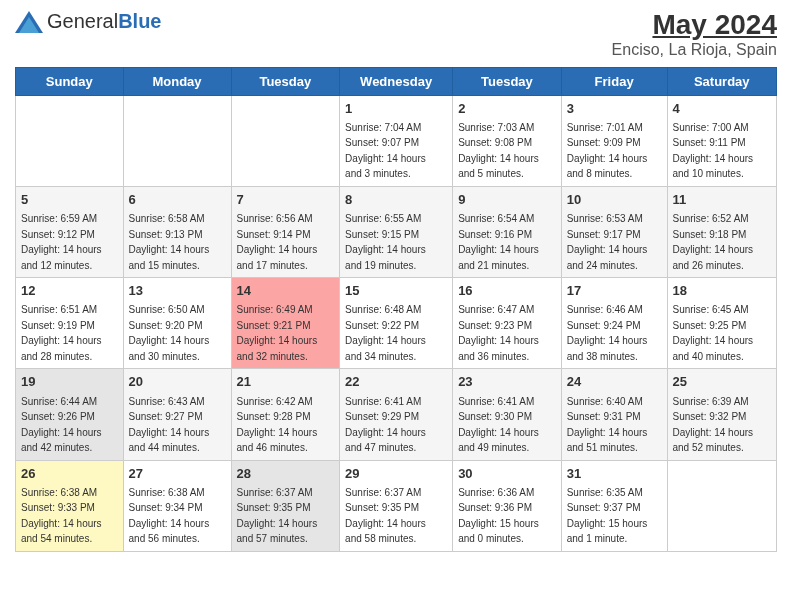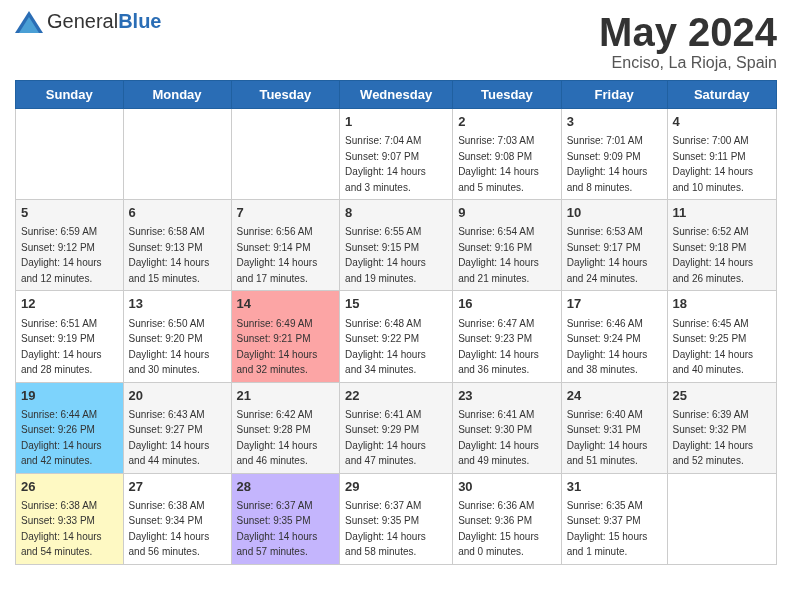--- a/index.html
+++ b/index.html
@@ -32,24 +32,25 @@
       color: #2a6db5;
     }
     .logo-icon {
       width: 28px;
       height: 22px;
     }
     .title-area {
       text-align: right;
     }
     .month-title {
-      font-size: 40px;
+      font-size: 28px;
       font-weight: bold;
       color: #333;
       line-height: 1.1;
+      text-decoration: underline;
     }
     .location-title {
       font-size: 16px;
       color: #555;
     }
     .calendar-table {
       width: 100%;
       border-collapse: collapse;
       border: 1px solid #ccc;
     }
@@ -148,31 +149,31 @@
       <tr>
         <td style="background: rgb(255, 255, 255);"><span class="day-number">12</span><span class="day-info">Sunrise: 6:51 AM<br>Sunset: 9:19 PM<br>Daylight: 14 hours<br>and 28 minutes.</span></td>
         <td style="background: rgb(255, 255, 255);"><span class="day-number">13</span><span class="day-info">Sunrise: 6:50 AM<br>Sunset: 9:20 PM<br>Daylight: 14 hours<br>and 30 minutes.</span></td>
         <td style="background: #fca5a5;"><span class="day-number">14</span><span class="day-info">Sunrise: 6:49 AM<br>Sunset: 9:21 PM<br>Daylight: 14 hours<br>and 32 minutes.</span></td>
         <td style="background: rgb(255, 255, 255);"><span class="day-number">15</span><span class="day-info">Sunrise: 6:48 AM<br>Sunset: 9:22 PM<br>Daylight: 14 hours<br>and 34 minutes.</span></td>
         <td style="background: rgb(255, 255, 255);"><span class="day-number">16</span><span class="day-info">Sunrise: 6:47 AM<br>Sunset: 9:23 PM<br>Daylight: 14 hours<br>and 36 minutes.</span></td>
         <td style="background: rgb(255, 255, 255);"><span class="day-number">17</span><span class="day-info">Sunrise: 6:46 AM<br>Sunset: 9:24 PM<br>Daylight: 14 hours<br>and 38 minutes.</span></td>
         <td style="background: rgb(255, 255, 255);"><span class="day-number">18</span><span class="day-info">Sunrise: 6:45 AM<br>Sunset: 9:25 PM<br>Daylight: 14 hours<br>and 40 minutes.</span></td>
       </tr>
       <tr>
-        <td style="background: #7dd3fc;"><span class="day-number">19</span><span class="day-info">Sunrise: 6:44 AM<br>Sunset: 9:26 PM<br>Daylight: 14 hours<br>and 42 minutes.</span></td>
+        <td style="background: #e5e5e5;"><span class="day-number">19</span><span class="day-info">Sunrise: 6:44 AM<br>Sunset: 9:26 PM<br>Daylight: 14 hours<br>and 42 minutes.</span></td>
         <td style="background: rgb(245, 245, 245);"><span class="day-number">20</span><span class="day-info">Sunrise: 6:43 AM<br>Sunset: 9:27 PM<br>Daylight: 14 hours<br>and 44 minutes.</span></td>
         <td style="background: rgb(245, 245, 245);"><span class="day-number">21</span><span class="day-info">Sunrise: 6:42 AM<br>Sunset: 9:28 PM<br>Daylight: 14 hours<br>and 46 minutes.</span></td>
         <td style="background: rgb(245, 245, 245);"><span class="day-number">22</span><span class="day-info">Sunrise: 6:41 AM<br>Sunset: 9:29 PM<br>Daylight: 14 hours<br>and 47 minutes.</span></td>
         <td style="background: rgb(245, 245, 245);"><span class="day-number">23</span><span class="day-info">Sunrise: 6:41 AM<br>Sunset: 9:30 PM<br>Daylight: 14 hours<br>and 49 minutes.</span></td>
         <td style="background: rgb(245, 245, 245);"><span class="day-number">24</span><span class="day-info">Sunrise: 6:40 AM<br>Sunset: 9:31 PM<br>Daylight: 14 hours<br>and 51 minutes.</span></td>
         <td style="background: rgb(245, 245, 245);"><span class="day-number">25</span><span class="day-info">Sunrise: 6:39 AM<br>Sunset: 9:32 PM<br>Daylight: 14 hours<br>and 52 minutes.</span></td>
       </tr>
       <tr>
         <td style="background: #fef9c3;"><span class="day-number">26</span><span class="day-info">Sunrise: 6:38 AM<br>Sunset: 9:33 PM<br>Daylight: 14 hours<br>and 54 minutes.</span></td>
         <td style="background: rgb(255, 255, 255);"><span class="day-number">27</span><span class="day-info">Sunrise: 6:38 AM<br>Sunset: 9:34 PM<br>Daylight: 14 hours<br>and 56 minutes.</span></td>
-        <td style="background: #c4b5fd;"><span class="day-number">28</span><span class="day-info">Sunrise: 6:37 AM<br>Sunset: 9:35 PM<br>Daylight: 14 hours<br>and 57 minutes.</span></td>
+        <td style="background: #e5e5e5;"><span class="day-number">28</span><span class="day-info">Sunrise: 6:37 AM<br>Sunset: 9:35 PM<br>Daylight: 14 hours<br>and 57 minutes.</span></td>
         <td style="background: rgb(255, 255, 255);"><span class="day-number">29</span><span class="day-info">Sunrise: 6:37 AM<br>Sunset: 9:35 PM<br>Daylight: 14 hours<br>and 58 minutes.</span></td>
         <td style="background: rgb(255, 255, 255);"><span class="day-number">30</span><span class="day-info">Sunrise: 6:36 AM<br>Sunset: 9:36 PM<br>Daylight: 15 hours<br>and 0 minutes.</span></td>
         <td style="background: rgb(255, 255, 255);"><span class="day-number">31</span><span class="day-info">Sunrise: 6:35 AM<br>Sunset: 9:37 PM<br>Daylight: 15 hours<br>and 1 minute.</span></td>
         <td class="empty-cell" style="background: rgb(255, 255, 255);"></td>
       </tr>
     </tbody>
 </table>
 
 </body></html>

